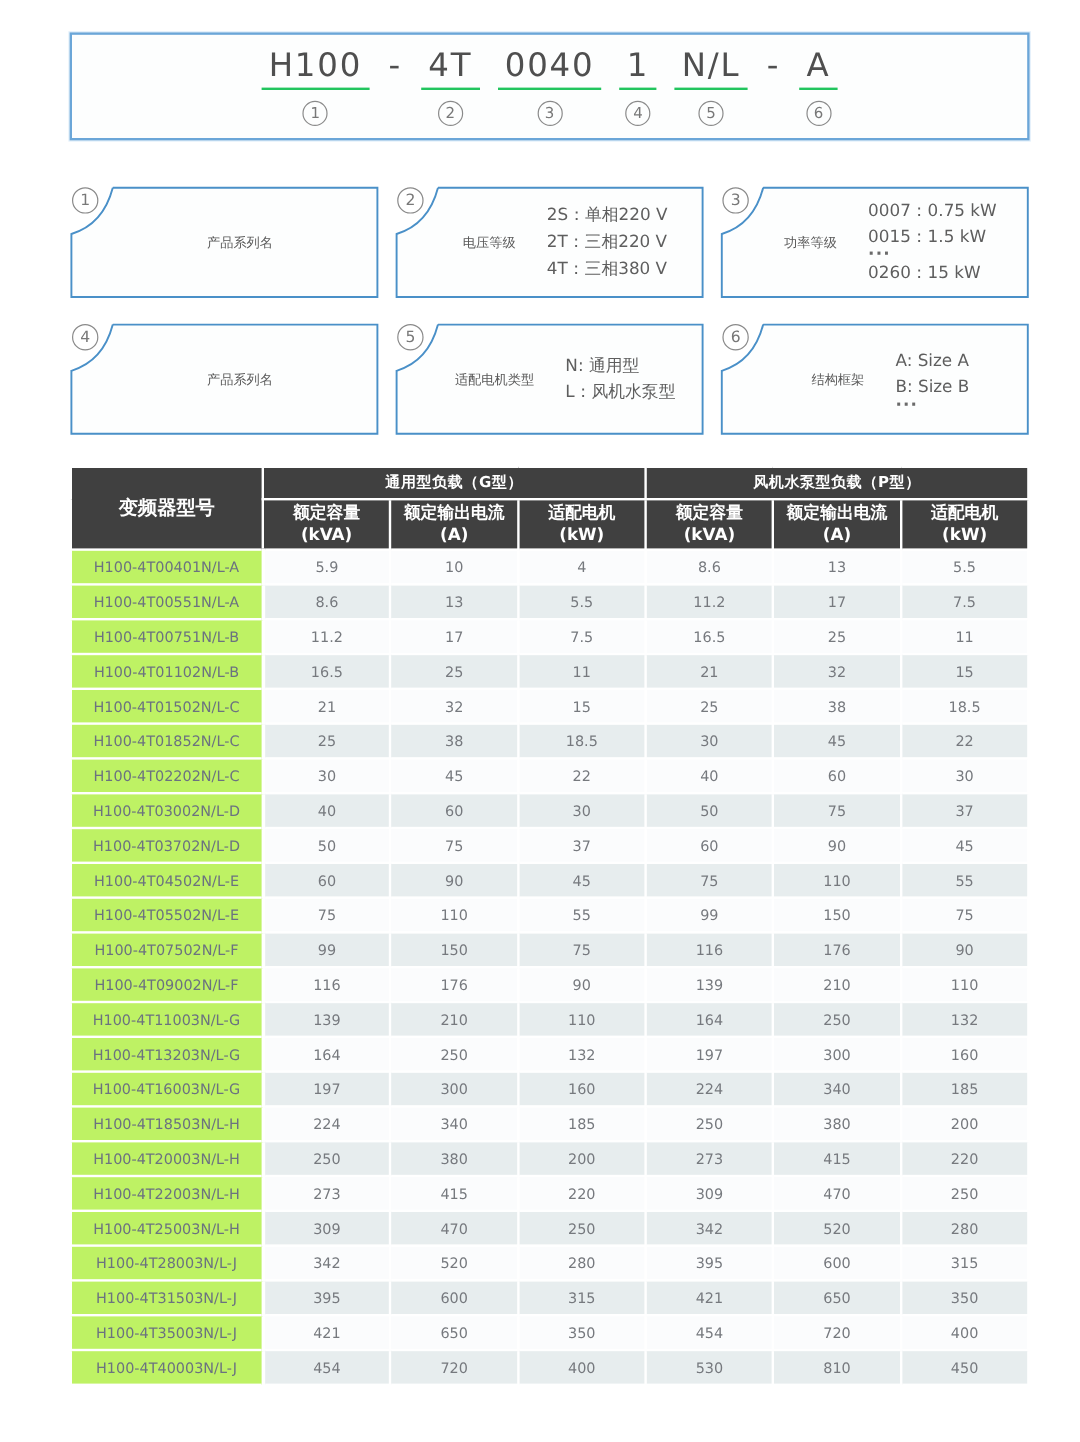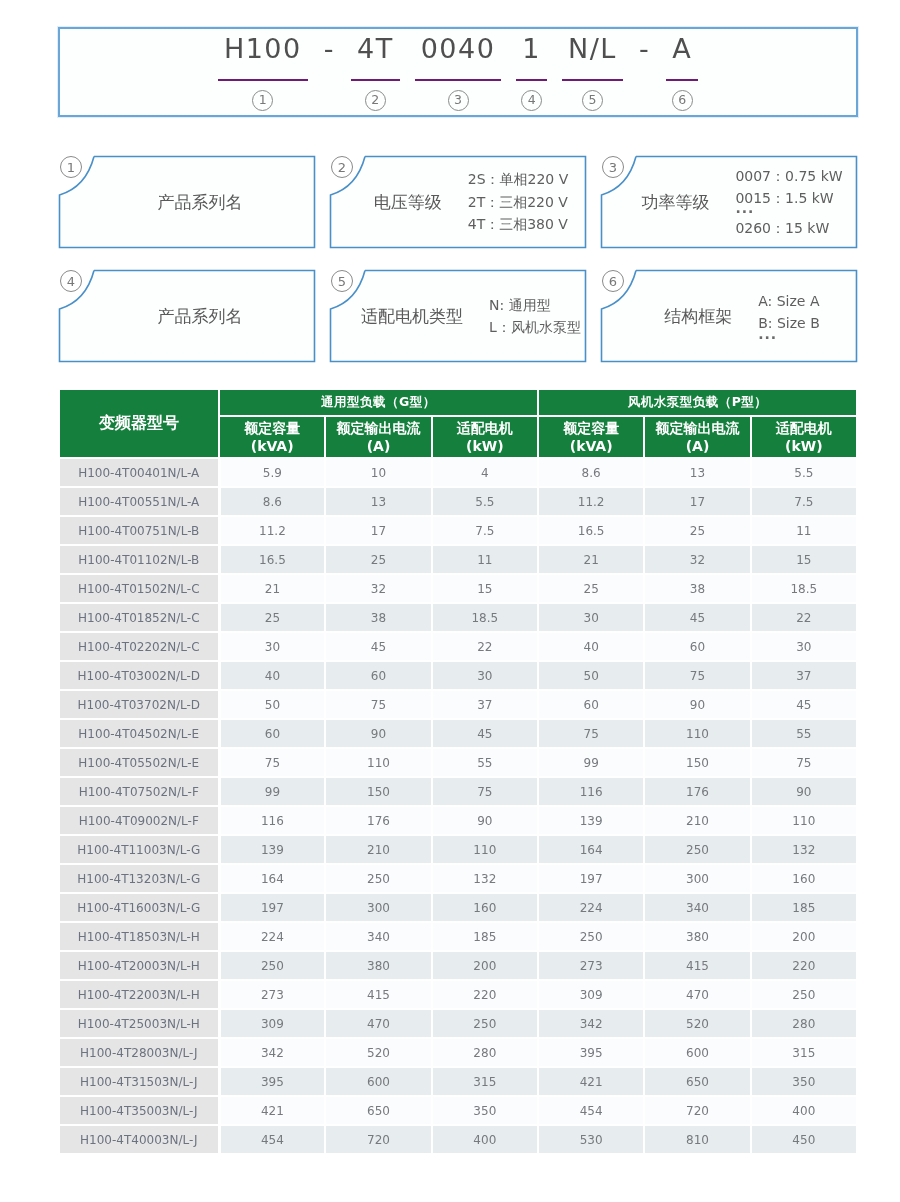--- a/index.html
+++ b/index.html
@@ -26,22 +26,22 @@
     background: #fdfefe;
   }
   .code-row { display: flex; align-items: flex-start; gap: 15px; }
   .code-part { display: flex; flex-direction: column; align-items: center; }
   .code-text {
     font-size: 27px;
     font-weight: 500;
     color: #4f4f4f;
     letter-spacing: 1.5px;
     line-height: 1.15;
-    padding: 0 6px 14px 6px;
-    border-bottom: 2px solid #701a75;
+    padding: 0 6px 3px 6px;
+    border-bottom: 2px solid #22c55e;
   }
   .code-sep .code-text { border-bottom: none; padding: 0 1px 3px 1px; }
   .circle-num {
     width: 21px; height: 21px;
     border: 1.3px solid #8a8a8a;
     border-radius: 50%;
     color: #787878;
     font-size: 12.5px;
     line-height: 1;
     display: flex; align-items: center; justify-content: center;
@@ -63,46 +63,46 @@
     font-size: 13px; line-height: 1;
     display: flex; align-items: center; justify-content: center;
     background: #fff;
   }
   .legend-body {
     position: absolute; inset: 0;
     display: flex; align-items: center; justify-content: center;
     gap: 26px;
     padding-left: 26px;
   }
-  .legend-label { font-size: 17px; color: #595959; white-space: nowrap; }
+  .legend-label { font-size: 11px; color: #595959; white-space: nowrap; }
   .legend-items { font-size: 14px; color: #5e5e5e; line-height: 1.6; text-align: left; }
   .legend-items .ellipsis-line { line-height: 0.55; font-weight: bold; letter-spacing: 1px; color: #6a6a6a; }
 
   
   .spec-table-wrap { margin-top: 25px; }
   table.spec { width: 800px; border-collapse: collapse; table-layout: fixed; }
   table.spec th, table.spec td { border: 2px solid #ffffff; }
   table.spec thead th {
-    background: #15803d;
+    background: #404040;
     color: #ffffff;
     font-weight: bold;
     text-align: center;
     vertical-align: middle;
   }
   th.model-th { width: 160px; font-size: 16px; }
   th.group-th { font-size: 12.5px; height: 27px; letter-spacing: 0.5px; }
   th.sub-th { font-size: 14px; height: 36px; line-height: 1.3; padding: 2px 0; }
   table.spec tbody td {
     text-align: center;
     font-size: 12px;
     height: 29px;
     color: #76797e;
   }
   table.spec tbody td.model {
-    background: #e5e5e5;
+    background: #bef264;
     color: #6b7280;
     border-right: 3px solid #ffffff;
   }
   tr.odd  td.val { background: #fbfcfd; }
   tr.even td.val { background: #e7edee; }
 </style>
 </head>
 <body>
 
 <div class="content">

